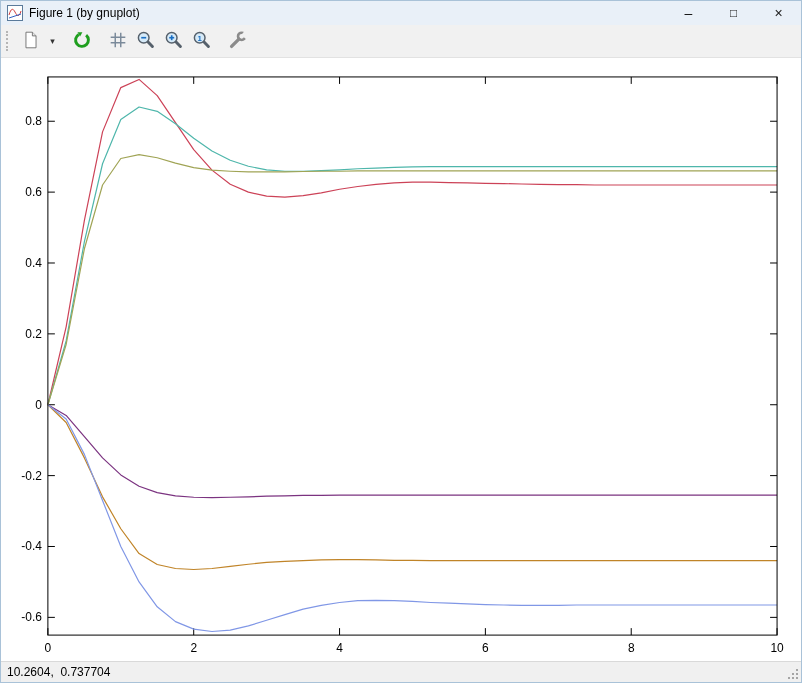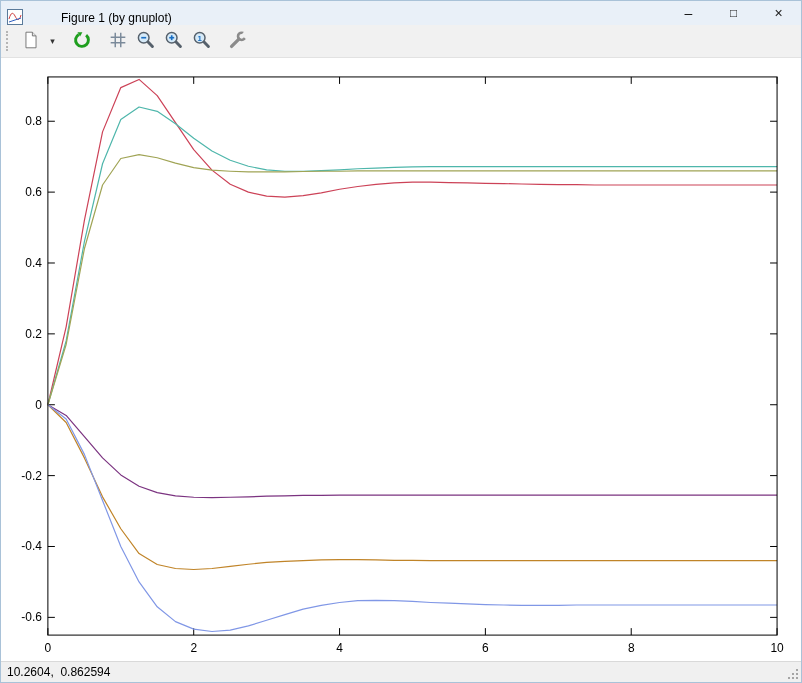--- a/index.html
+++ b/index.html
@@ -1,18 +1,18 @@
 <!DOCTYPE html>
 <html><head>
 <meta charset="utf-8">
 <style>
   html,body{margin:0;padding:0;background:#fff;}
   body{width:802px;height:683px;font-family:"Liberation Sans",sans-serif;}
   .window{width:802px;height:683px;box-sizing:border-box;border:1px solid #a9c2d8;display:flex;flex-direction:column;background:#fff;}
-  .titlebar{flex:0 0 24px;background:#e9f0f8;display:flex;align-items:flex-end;padding-left:6px;gap:32px;}
+  .titlebar{flex:0 0 24px;background:#e9f0f8;display:flex;align-items:center;padding-left:6px;}
   .app-icon{width:16px;height:16px;margin-right:6px;display:inline-flex;}
   .title-text{font-size:12px;color:#000;}
   .win-controls{margin-left:auto;display:flex;height:100%;}
   .winbtn{width:45px;height:100%;display:flex;align-items:center;justify-content:center;font-size:14px;color:#1a1a1a;cursor:default;user-select:none;}
   .winbtn.max{font-size:12px;}
   .toolbar{flex:0 0 32px;background:#f1f1f1;border-bottom:1px solid #e2e2e2;display:flex;align-items:center;padding:0 4px;gap:2px;}
   .grip{width:3px;height:20px;border-left:2px dotted #b5b5b5;margin:0 5px 0 1px;}
   .tbtn{width:26px;height:26px;border:none;background:transparent;display:flex;align-items:center;justify-content:center;padding:0;}
   .tbtn.narrow{width:13px;}
   .caret{font-size:9px;color:#333;line-height:1;}
@@ -175,21 +175,21 @@
         <polyline points="47.0,347.9 65.3,283.9 83.6,184.3 101.8,106.1 120.1,61.7 138.4,49.2 156.6,53.5 174.9,65.9 193.2,80.5 211.5,93.3 229.8,102.6 248.0,108.6 266.3,112.2 284.6,113.6 302.9,113.6 321.1,112.9 339.4,112.2 357.7,111.1 375.9,110.4 394.2,109.7 412.5,109.3 430.8,109.0 449.1,109.0 467.3,109.0 485.6,109.0 503.9,109.0 522.2,109.0 540.4,109.0 558.7,109.0 577.0,109.0 595.3,109.0 613.5,109.0 631.8,109.0 650.1,109.0 668.4,109.0 686.6,109.0 704.9,109.0 723.2,109.0 741.4,109.0 759.7,109.0 778.0,109.0" fill="none" stroke="#4eb6ab" stroke-width="1.2" stroke-linejoin="round"></polyline>
         <polyline points="47.0,347.9 65.3,287.4 83.6,191.4 101.8,127.4 120.1,100.8 138.4,96.9 156.6,100.1 174.9,105.4 193.2,110.0 211.5,112.5 229.8,113.6 248.0,114.3 266.3,114.3 284.6,114.3 302.9,113.9 321.1,113.6 339.4,113.6 357.7,113.2 375.9,113.2 394.2,113.2 412.5,113.2 430.8,113.2 449.1,113.2 467.3,113.2 485.6,113.2 503.9,113.2 522.2,113.2 540.4,113.2 558.7,113.2 577.0,113.2 595.3,113.2 613.5,113.2 631.8,113.2 650.1,113.2 668.4,113.2 686.6,113.2 704.9,113.2 723.2,113.2 741.4,113.2 759.7,113.2 778.0,113.2" fill="none" stroke="#a0a455" stroke-width="1.2" stroke-linejoin="round"></polyline>
         <polyline points="47.0,347.9 65.3,358.6 83.6,379.9 101.8,401.2 120.1,418.3 138.4,429.7 156.6,436.1 174.9,439.3 193.2,440.7 211.5,441.0 229.8,440.7 248.0,440.3 266.3,439.6 284.6,439.3 302.9,438.9 321.1,438.9 339.4,438.6 357.7,438.6 375.9,438.6 394.2,438.6 412.5,438.6 430.8,438.6 449.1,438.6 467.3,438.6 485.6,438.6 503.9,438.6 522.2,438.6 540.4,438.6 558.7,438.6 577.0,438.6 595.3,438.6 613.5,438.6 631.8,438.6 650.1,438.6 668.4,438.6 686.6,438.6 704.9,438.6 723.2,438.6 741.4,438.6 759.7,438.6 778.0,438.6" fill="none" stroke="#7b3380" stroke-width="1.2" stroke-linejoin="round"></polyline>
         <polyline points="47.0,347.9 65.3,365.7 83.6,401.2 101.8,440.3 120.1,472.3 138.4,497.2 156.6,508.2 174.9,512.2 193.2,513.2 211.5,512.2 229.8,510.0 248.0,507.9 266.3,506.1 284.6,505.0 302.9,504.3 321.1,503.6 339.4,503.3 357.7,503.3 375.9,503.6 394.2,504.0 412.5,504.0 430.8,504.3 449.1,504.3 467.3,504.3 485.6,504.3 503.9,504.3 522.2,504.3 540.4,504.3 558.7,504.3 577.0,504.3 595.3,504.3 613.5,504.3 631.8,504.3 650.1,504.3 668.4,504.3 686.6,504.3 704.9,504.3 723.2,504.3 741.4,504.3 759.7,504.3 778.0,504.3" fill="none" stroke="#c08428" stroke-width="1.2" stroke-linejoin="round"></polyline>
         <polyline points="47.0,347.9 65.3,362.1 83.6,397.7 101.8,443.9 120.1,490.1 138.4,525.7 156.6,550.6 174.9,565.5 193.2,573.0 211.5,575.4 229.8,574.0 248.0,569.8 266.3,564.1 284.6,558.4 302.9,553.0 321.1,549.1 339.4,546.3 357.7,544.5 375.9,544.2 394.2,544.5 412.5,545.2 430.8,546.3 449.1,547.0 467.3,547.7 485.6,548.4 503.9,548.8 522.2,549.1 540.4,549.1 558.7,549.1 577.0,548.8 595.3,548.8 613.5,548.8 631.8,548.8 650.1,548.8 668.4,548.8 686.6,548.8 704.9,548.8 723.2,548.8 741.4,548.8 759.7,548.8 778.0,548.8" fill="none" stroke="#8097e6" stroke-width="1.2" stroke-linejoin="round"></polyline>
         <rect x="47" y="19" width="731" height="560" fill="none" stroke="#000" stroke-width="1"></rect>
       </svg>
   </div>
 
   <div class="statusbar">
-    <span class="status-text">10.2604,  0.862594</span>
+    <span class="status-text">10.2604,  0.737704</span>
     <svg class="resize-grip" width="13" height="13" viewBox="0 0 13 13">
       <g fill="#a5a5a5">
         <rect x="9" y="9" width="2" height="2"></rect>
           <rect x="9" y="5" width="2" height="2"></rect>
           <rect x="9" y="1" width="2" height="2"></rect>
         <rect x="5" y="9" width="2" height="2"></rect>
           <rect x="5" y="5" width="2" height="2"></rect>
         <rect x="1" y="9" width="2" height="2"></rect>
       </g>
     </svg>

